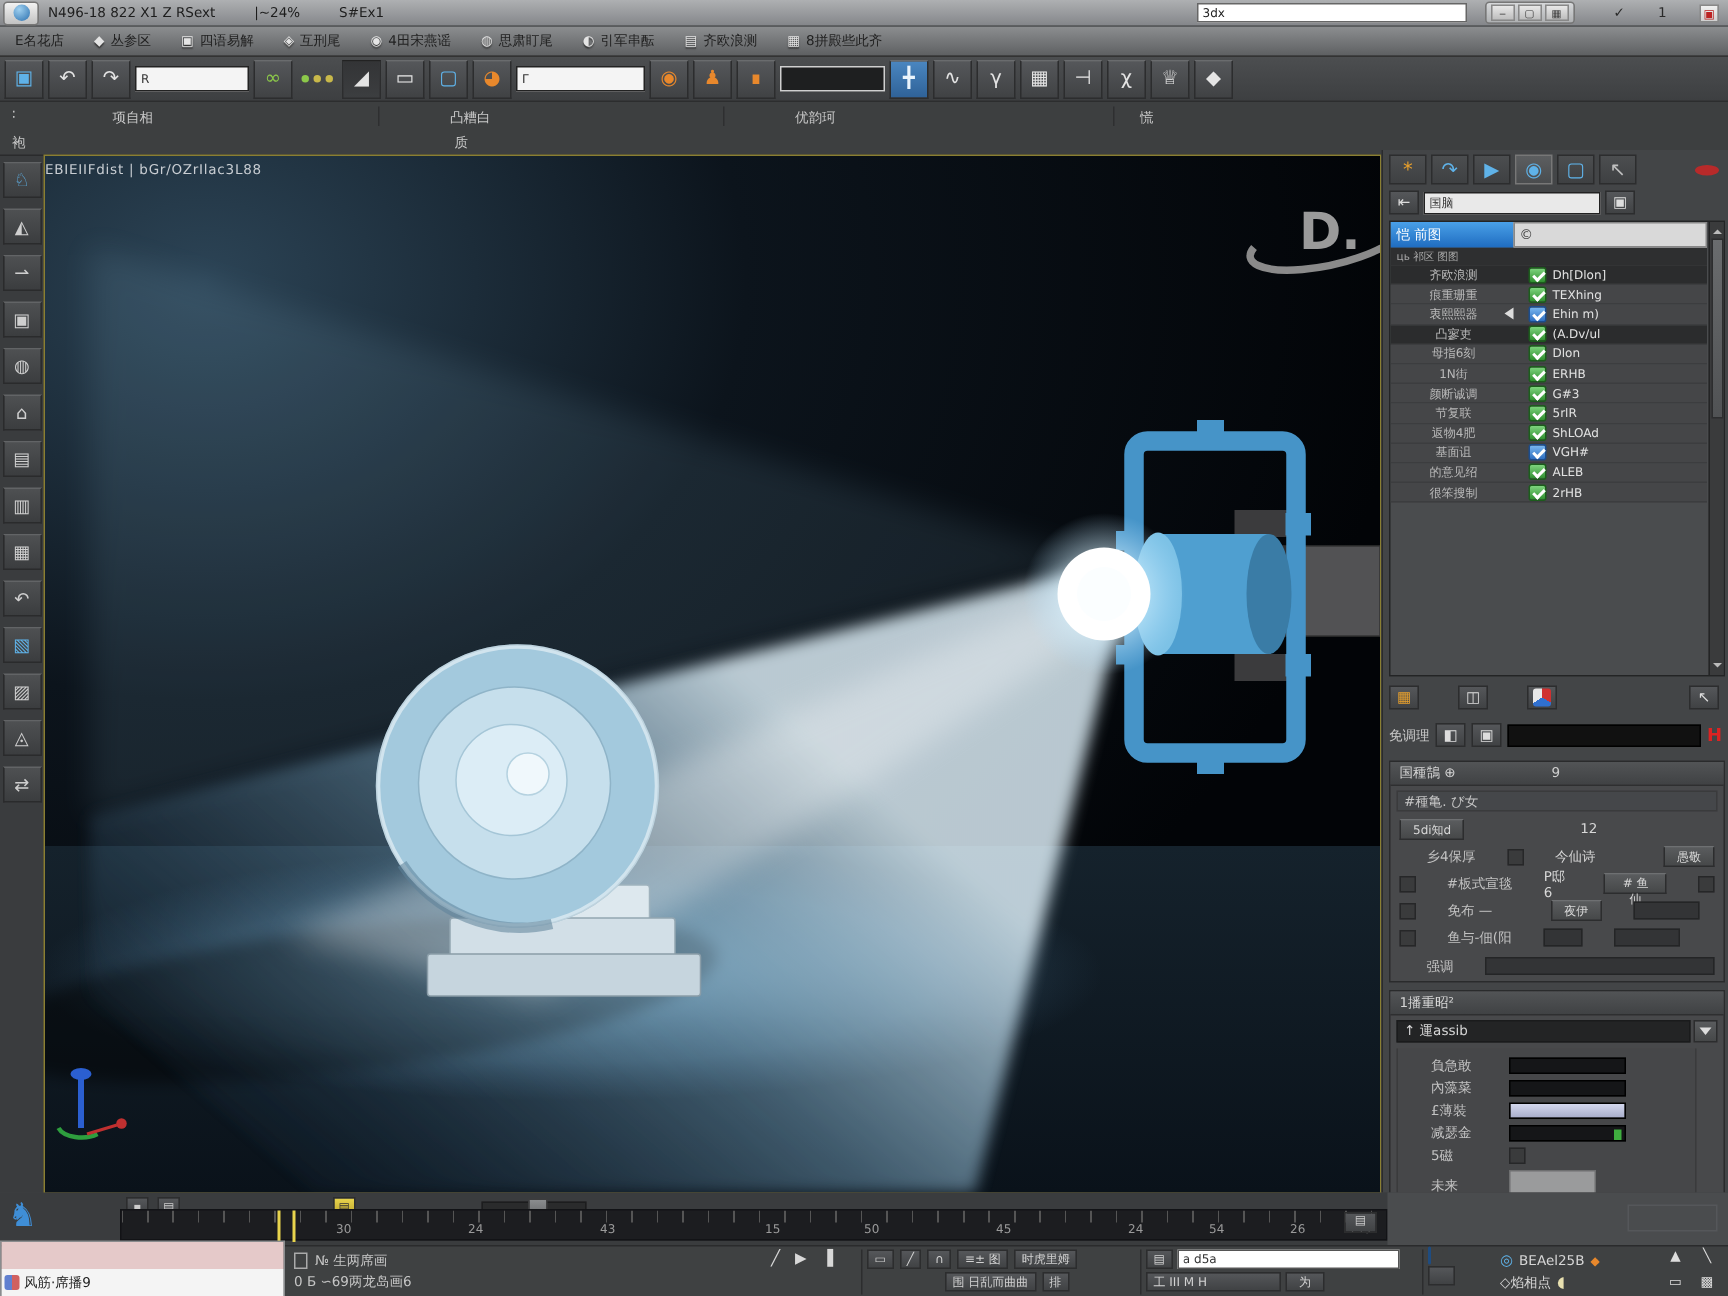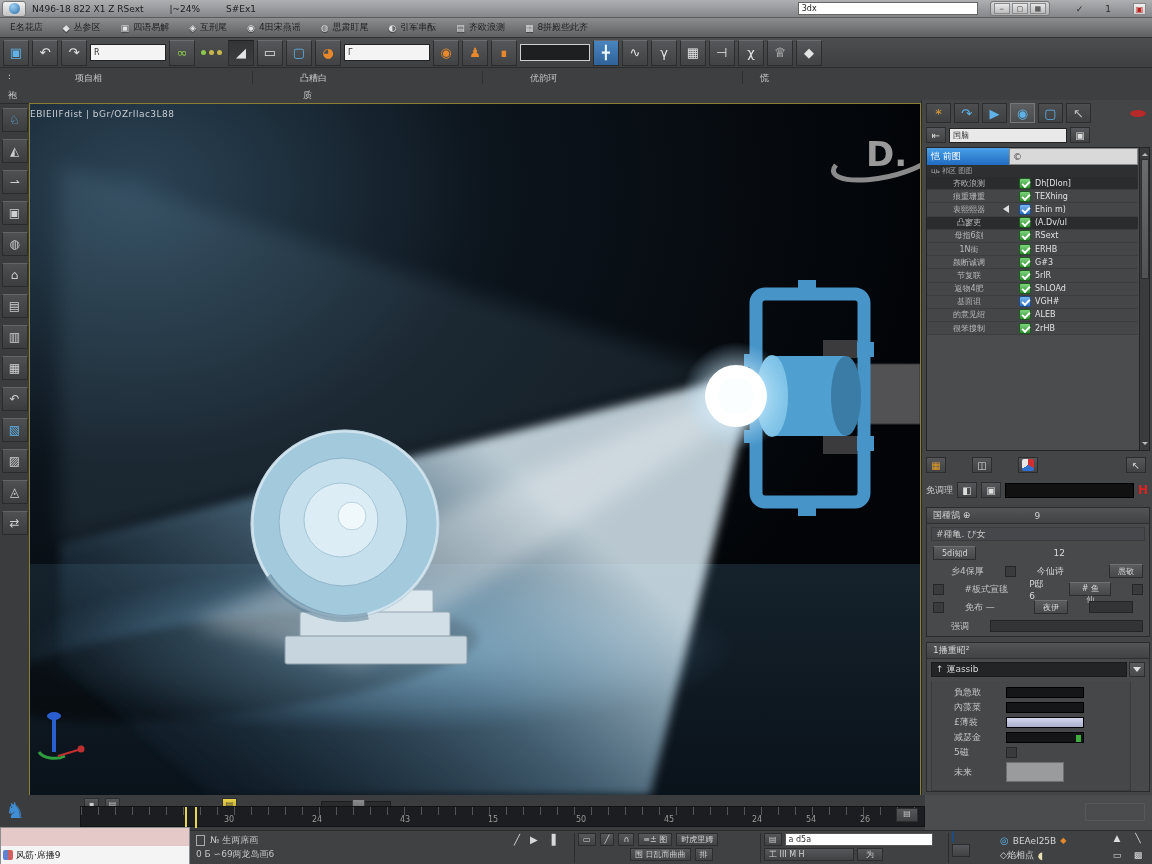--- a/index.html
+++ b/index.html
@@ -427,21 +427,21 @@
         <span class="lv">Ehin m)</span>
       </div>
     <div class="lrow" data-dark="true">
         <span class="ll">凸寥吏</span>
         <span class="chk" data-check="green"></span>
         <span class="lv">(A.Dv/ul</span>
       </div>
     <div class="lrow">
         <span class="ll">母指6刻</span>
         <span class="chk" data-check="green"></span>
-        <span class="lv">RSext</span>
+        <span class="lv">Dlon</span>
       </div>
     <div class="lrow">
         <span class="ll">1N街</span>
         <span class="chk" data-check="green"></span>
         <span class="lv">ERHB</span>
       </div>
     <div class="lrow">
         <span class="ll">颜断诚调</span>
         <span class="chk" data-check="green"></span>
         <span class="lv">G#3</span>
@@ -515,20 +515,26 @@
         <span class="cb"></span>
         <span class="rlbl">#板式宣毯</span>
         <span class="rval">P邸6</span>
         <button class="pbtn"># 鱼仙</button>
         <span class="cb"></span>
       </div>
     <div class="rrow">
         <span class="cb"></span>
         <span class="rlbl">免布 —</span>
         <button class="pbtn" style="margin-left:18px">夜伊</button>
+        <span class="fld"></span>
+      </div>
+    <div class="rrow">
+        <span class="cb"></span>
+        <span class="rlbl">鱼与-佃(阳</span>
+        <span class="fld sm"></span>
         <span class="fld"></span>
       </div>
     <div class="rrow" style="height:20px">
         <span class="rlbl" style="margin-left:18px">强调</span>
         <span class="fld wide"></span>
       </div>
   </div>
 
   <div class="rollout">
     <div class="rohead">
@@ -578,21 +584,21 @@
     <span id="tl-slider">
         <i id="tl-handle"></i>
       </span>
   </div>
   <div id="tl-leftbox">!</div>
   <div id="tl-ruler">
     <i id="tl-marker"></i>
     <span style="left:143px">30</span>
     <span style="left:231px">24</span>
     <span style="left:319px">43</span>
-    <span style="left:407px">15</span>
+    <span style="left:429px">15</span>
     <span style="left:495px">50</span>
     <span style="left:583px">45</span>
     <span style="left:671px">24</span>
     <span style="left:725px">54</span>
     <span style="left:779px">26</span>
     <span style="left:818px">149</span>
   </div>
   <span id="tl-endbtn">▤</span>
   <div id="tl-right">
       <i></i>

